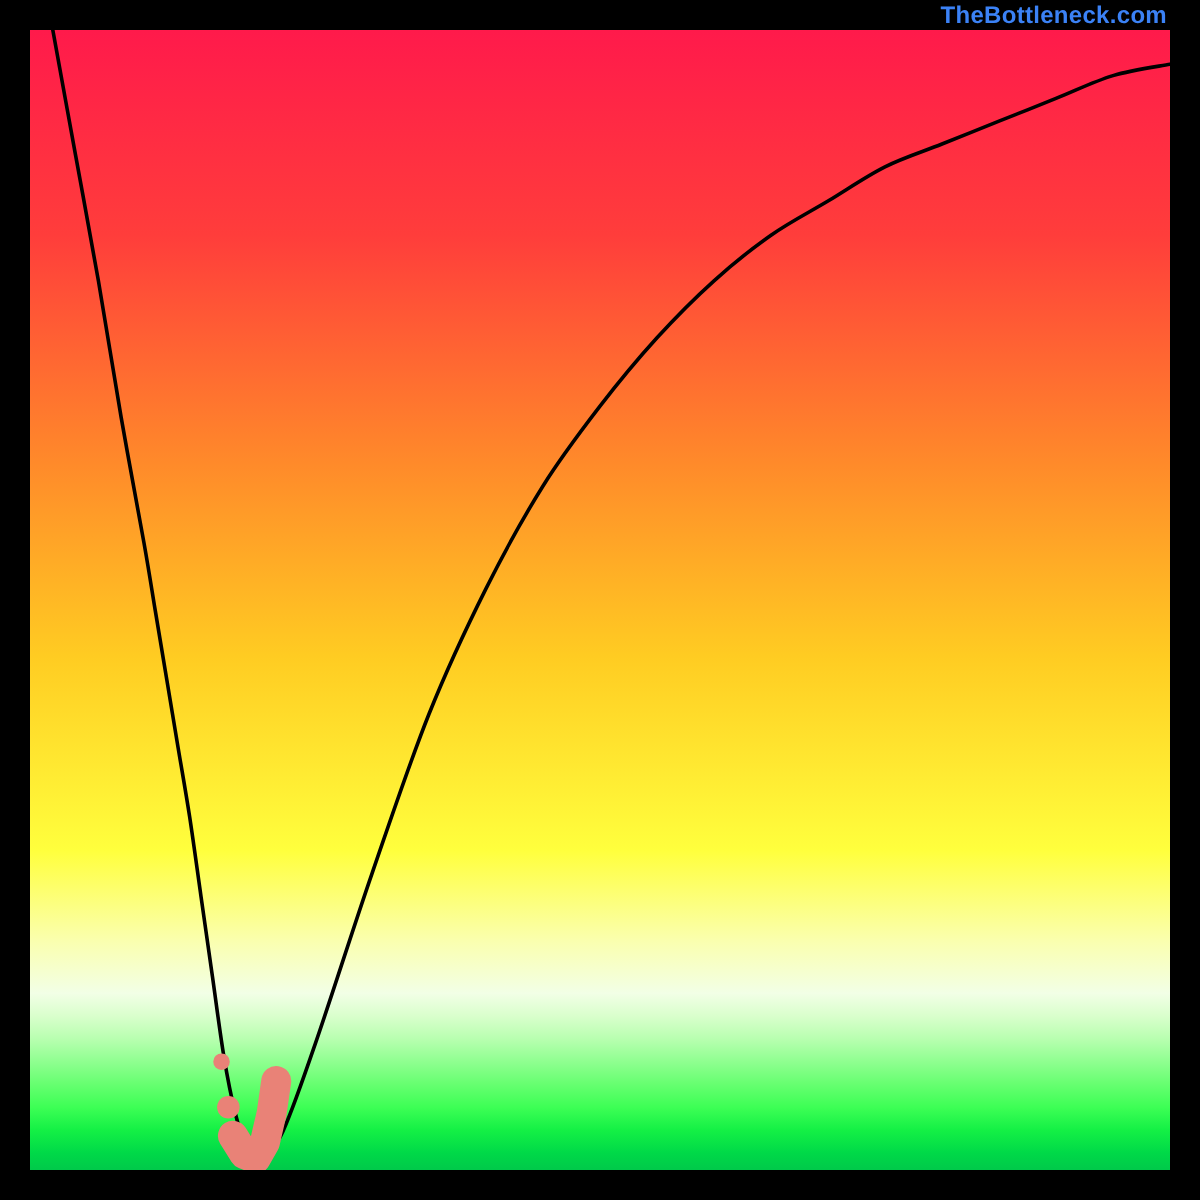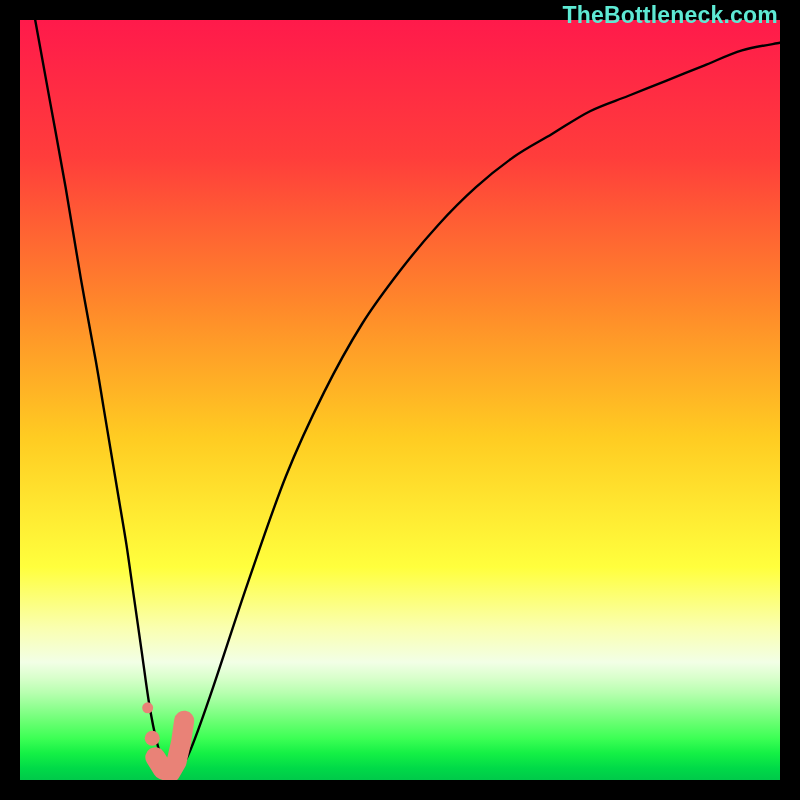--- a/index.html
+++ b/index.html
@@ -28,23 +28,23 @@
     left: 0;
     top: 0;
     width: 760px;
     height: 760px;
   }
   .watermark {
     position: absolute;
     top: 2px;
     right: 22px;
     font-family: Arial, Helvetica, sans-serif;
-    font-size: 23px;
+    font-size: 16px;
     font-weight: 600;
-    color: #5eead4;
+    color: #3b82f6;
     letter-spacing: 0.2px;
     user-select: none;
   }
   svg { display: block; }
 </style>
 </head>
 <body>
 
 <div class="frame">
   <div class="plot-outer">

